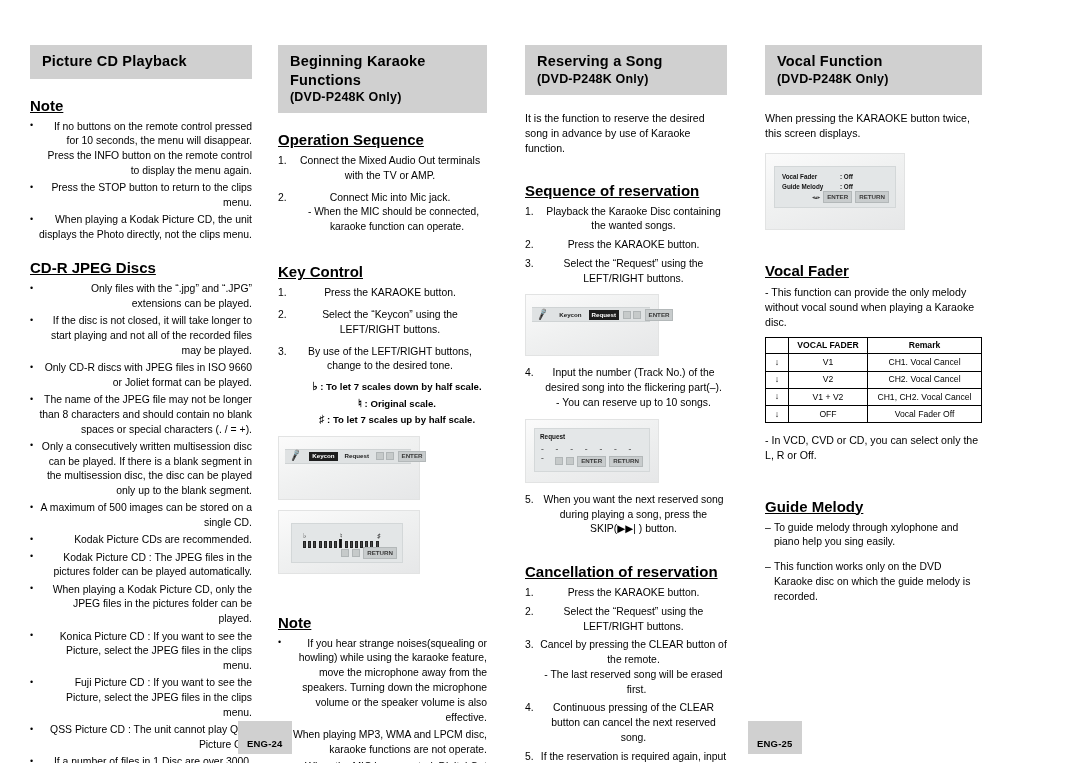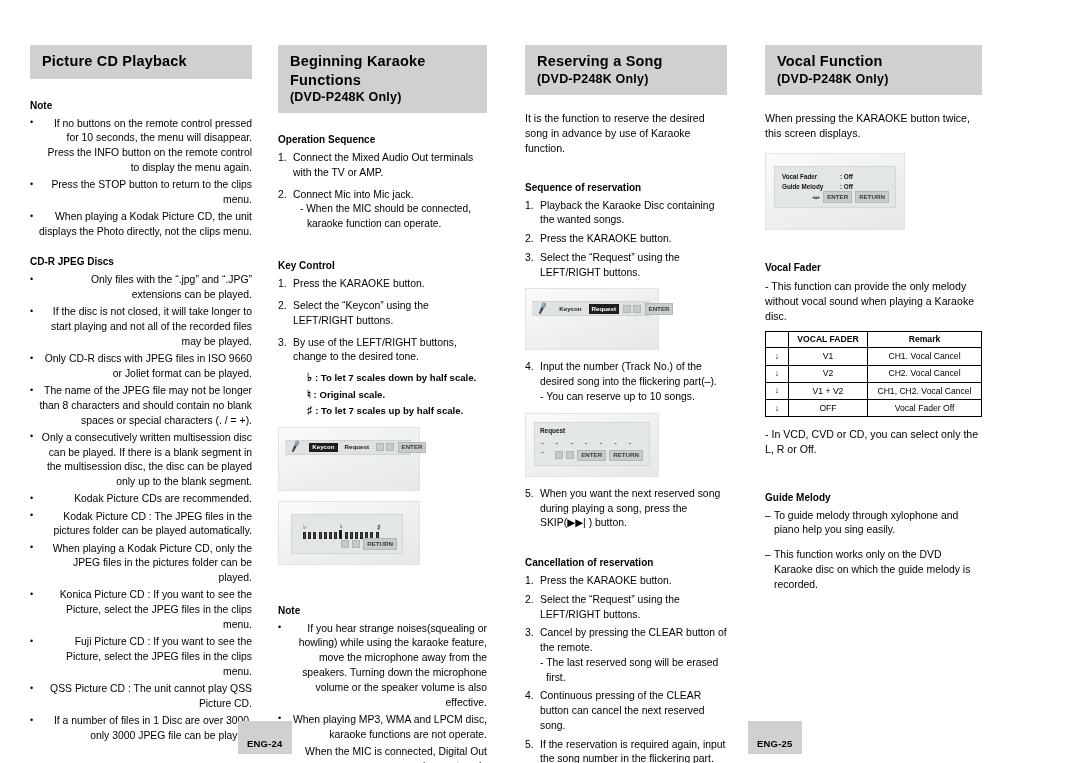--- a/index.html
+++ b/index.html
@@ -44,23 +44,24 @@
     line-height: 1.28;
     letter-spacing: 0.2px;
     margin-bottom: 16px;
   }
   .banner .sub {
     font-size: 12.5px;
     display: block;
   }
 
   h3.sec {
-    font-size: 10px;
+    font-size: 15px;
     font-weight: bold;
     margin: 14px 0 6px 0;
+    text-decoration: underline;
     display: inline-block;
   }
   h3.sec.first { margin-top: 2px; }
 
   p.intro {
     font-size: 10.6px;
     line-height: 1.42;
     margin: 0 0 12px 0;
   }
 
@@ -91,20 +92,21 @@
     padding: 0;
     counter-reset: st;
   }
   ol.steps > li {
     position: relative;
     padding-left: 15px;
     font-size: 10.4px;
     line-height: 1.42;
     margin-bottom: 7px;
     counter-increment: st;
+    text-align: center;
   }
   ol.steps > li:before {
     content: counter(st) ".";
     position: absolute;
     left: 0;
     top: 0;
   }
   ol.steps.tight > li { margin-bottom: 4px; }
   .subnote {
     display: block;
@@ -328,20 +330,21 @@
         <li>When playing a Kodak Picture CD, the unit displays the Photo directly, not the clips menu.</li>
       </ul>
 
       <h3 class="sec">CD-R JPEG Discs</h3>
       <ul class="bullets">
         <li>Only files with the “.jpg” and “.JPG” extensions can be played.</li>
         <li>If the disc is not closed, it will take longer to start playing and not all of the recorded files may be played.</li>
         <li>Only CD-R discs with JPEG files in ISO 9660 or Joliet format can be played.</li>
         <li>The name of the JPEG file may not be longer than 8 characters and should contain no blank spaces or special characters (. / = +).</li>
         <li>Only a consecutively written multisession disc can be played. If there is a blank segment in the multisession disc, the disc can be played only up to the blank segment.</li>
+        <li>A maximum of 500 images can be stored on a single CD.</li>
         <li>Kodak Picture CDs are recommended.</li>
         <li>Kodak Picture CD : The JPEG files in the pictures folder can be played automatically.</li>
         <li>When playing a Kodak Picture CD, only the JPEG files in the pictures folder can be played.</li>
         <li>Konica Picture CD : If you want to see the Picture, select the JPEG files in the clips menu.</li>
         <li>Fuji Picture CD : If you want to see the Picture, select the JPEG files in the clips menu.</li>
         <li>QSS Picture CD : The unit cannot play QSS Picture CD.</li>
         <li>If a number of files in 1 Disc are over 3000, only 3000 JPEG file can be played.</li>
 
       </ul>
     </div>

